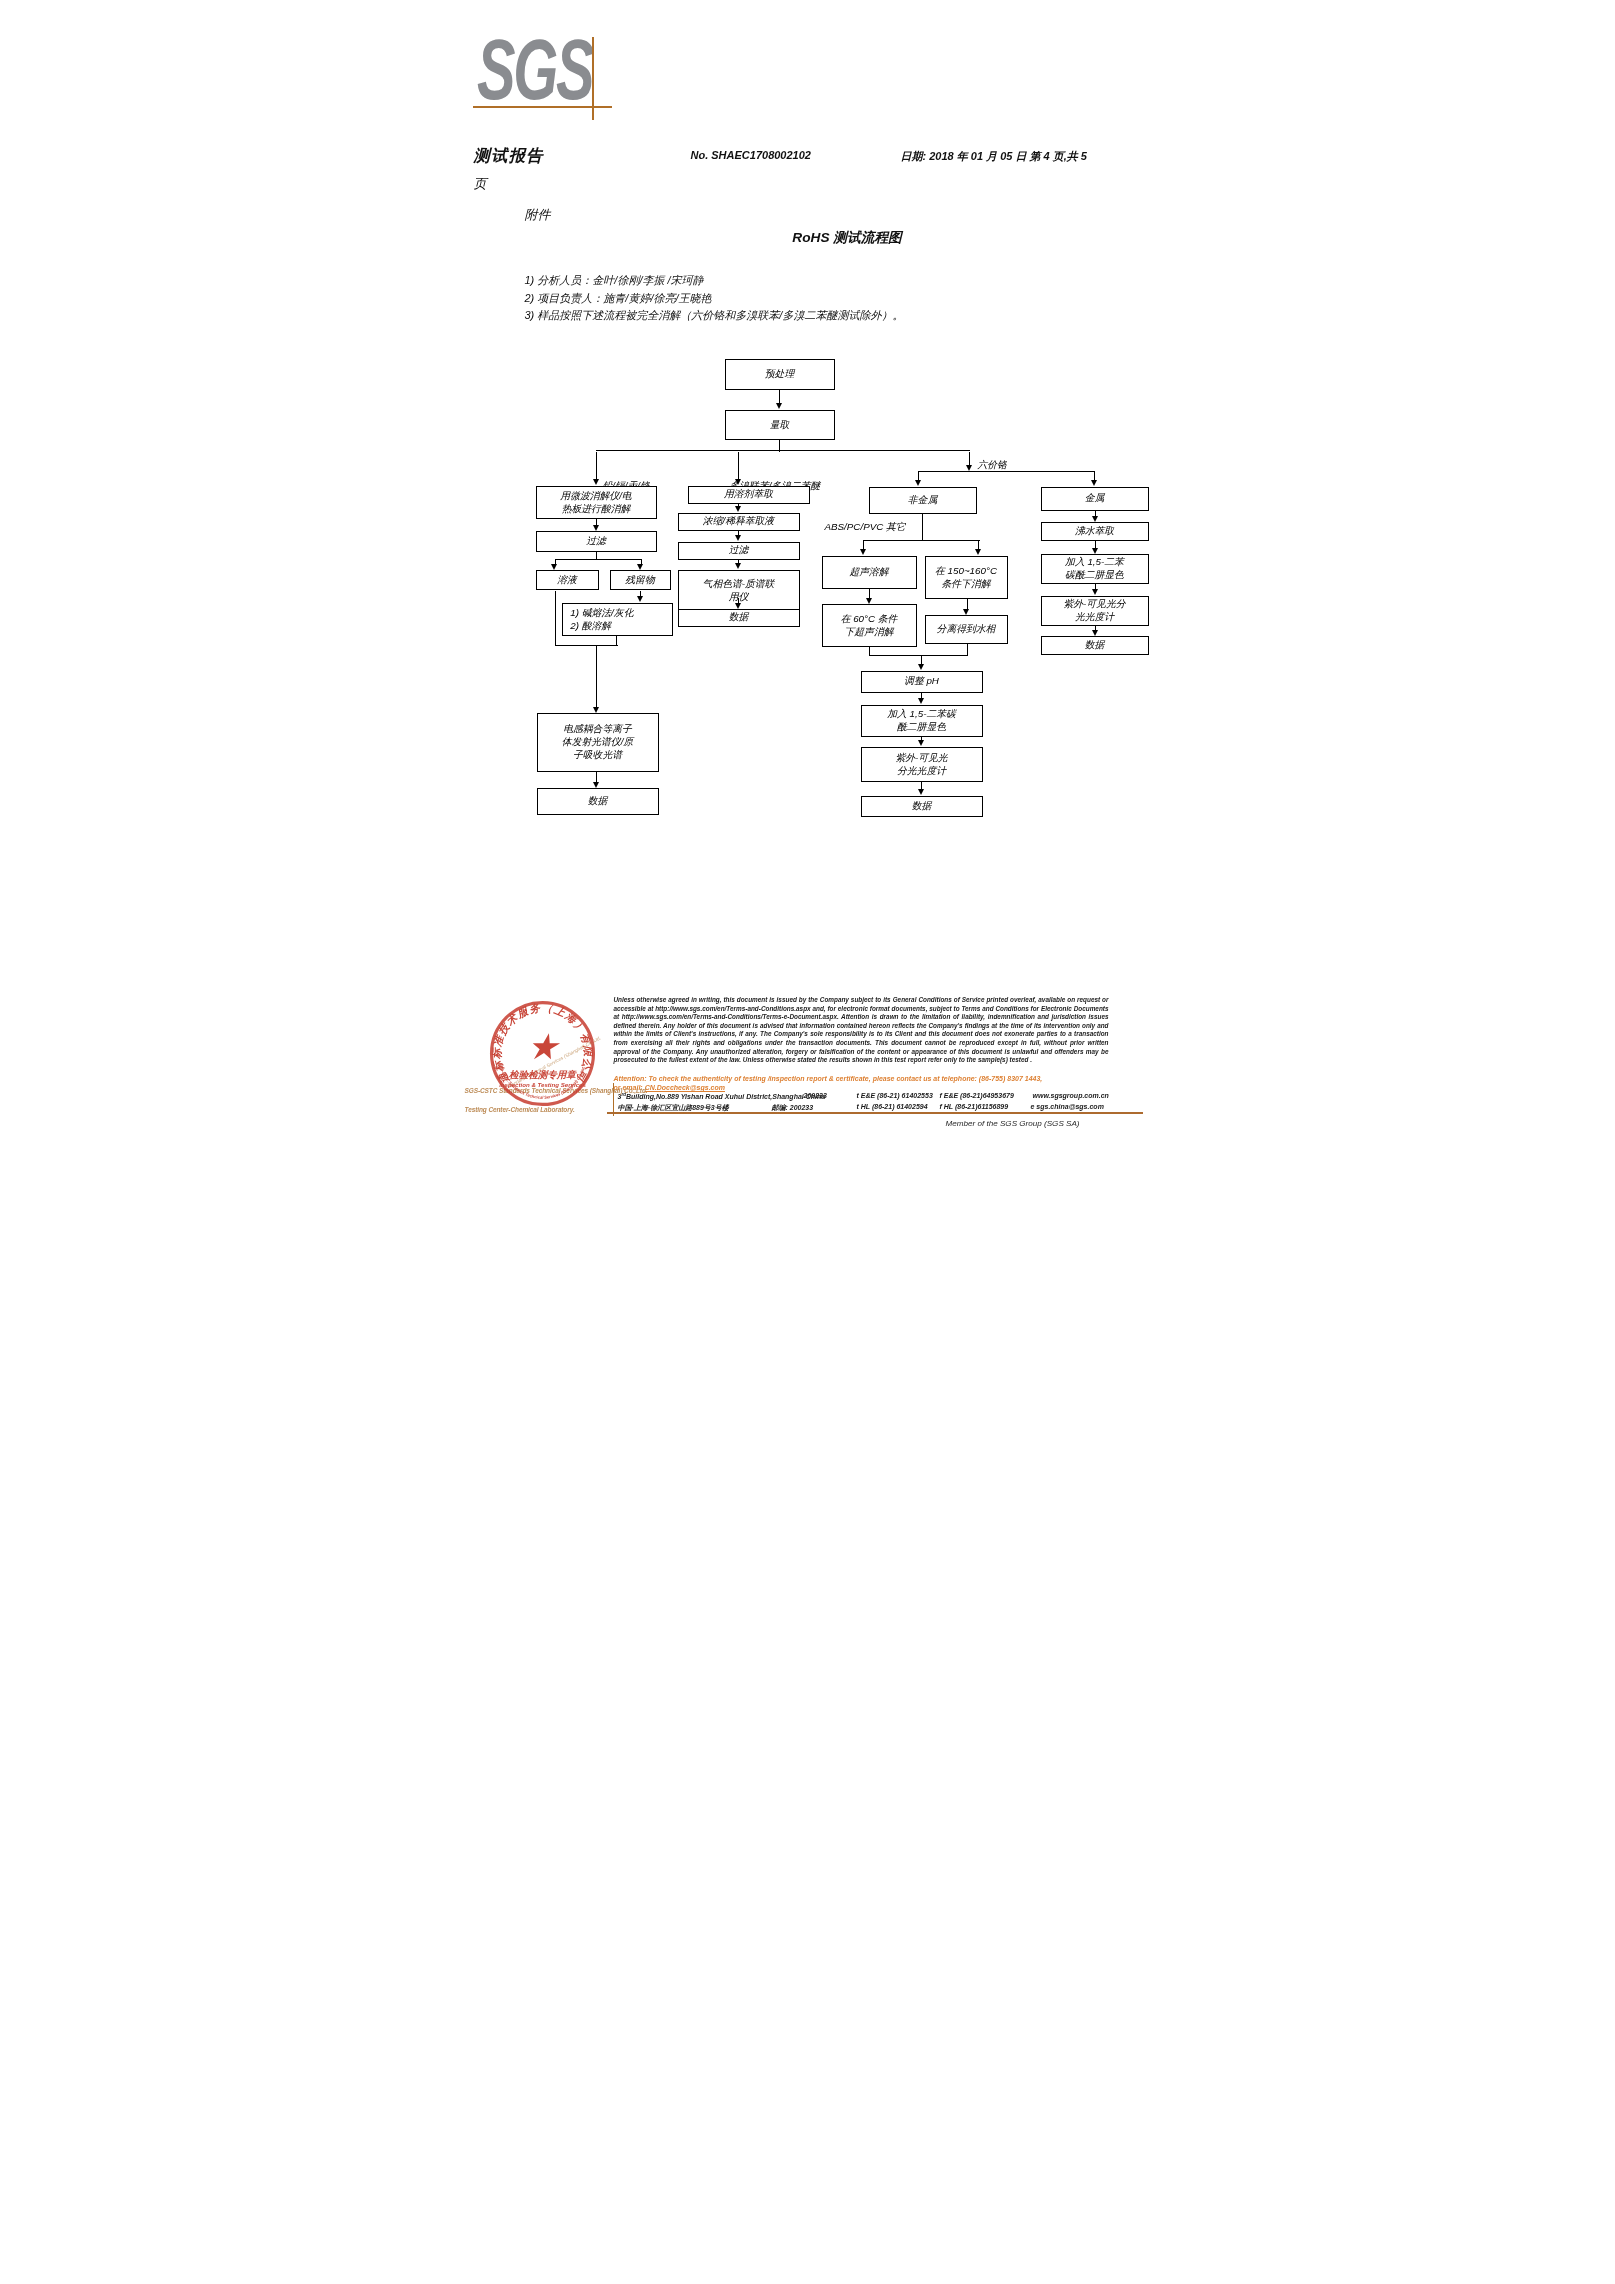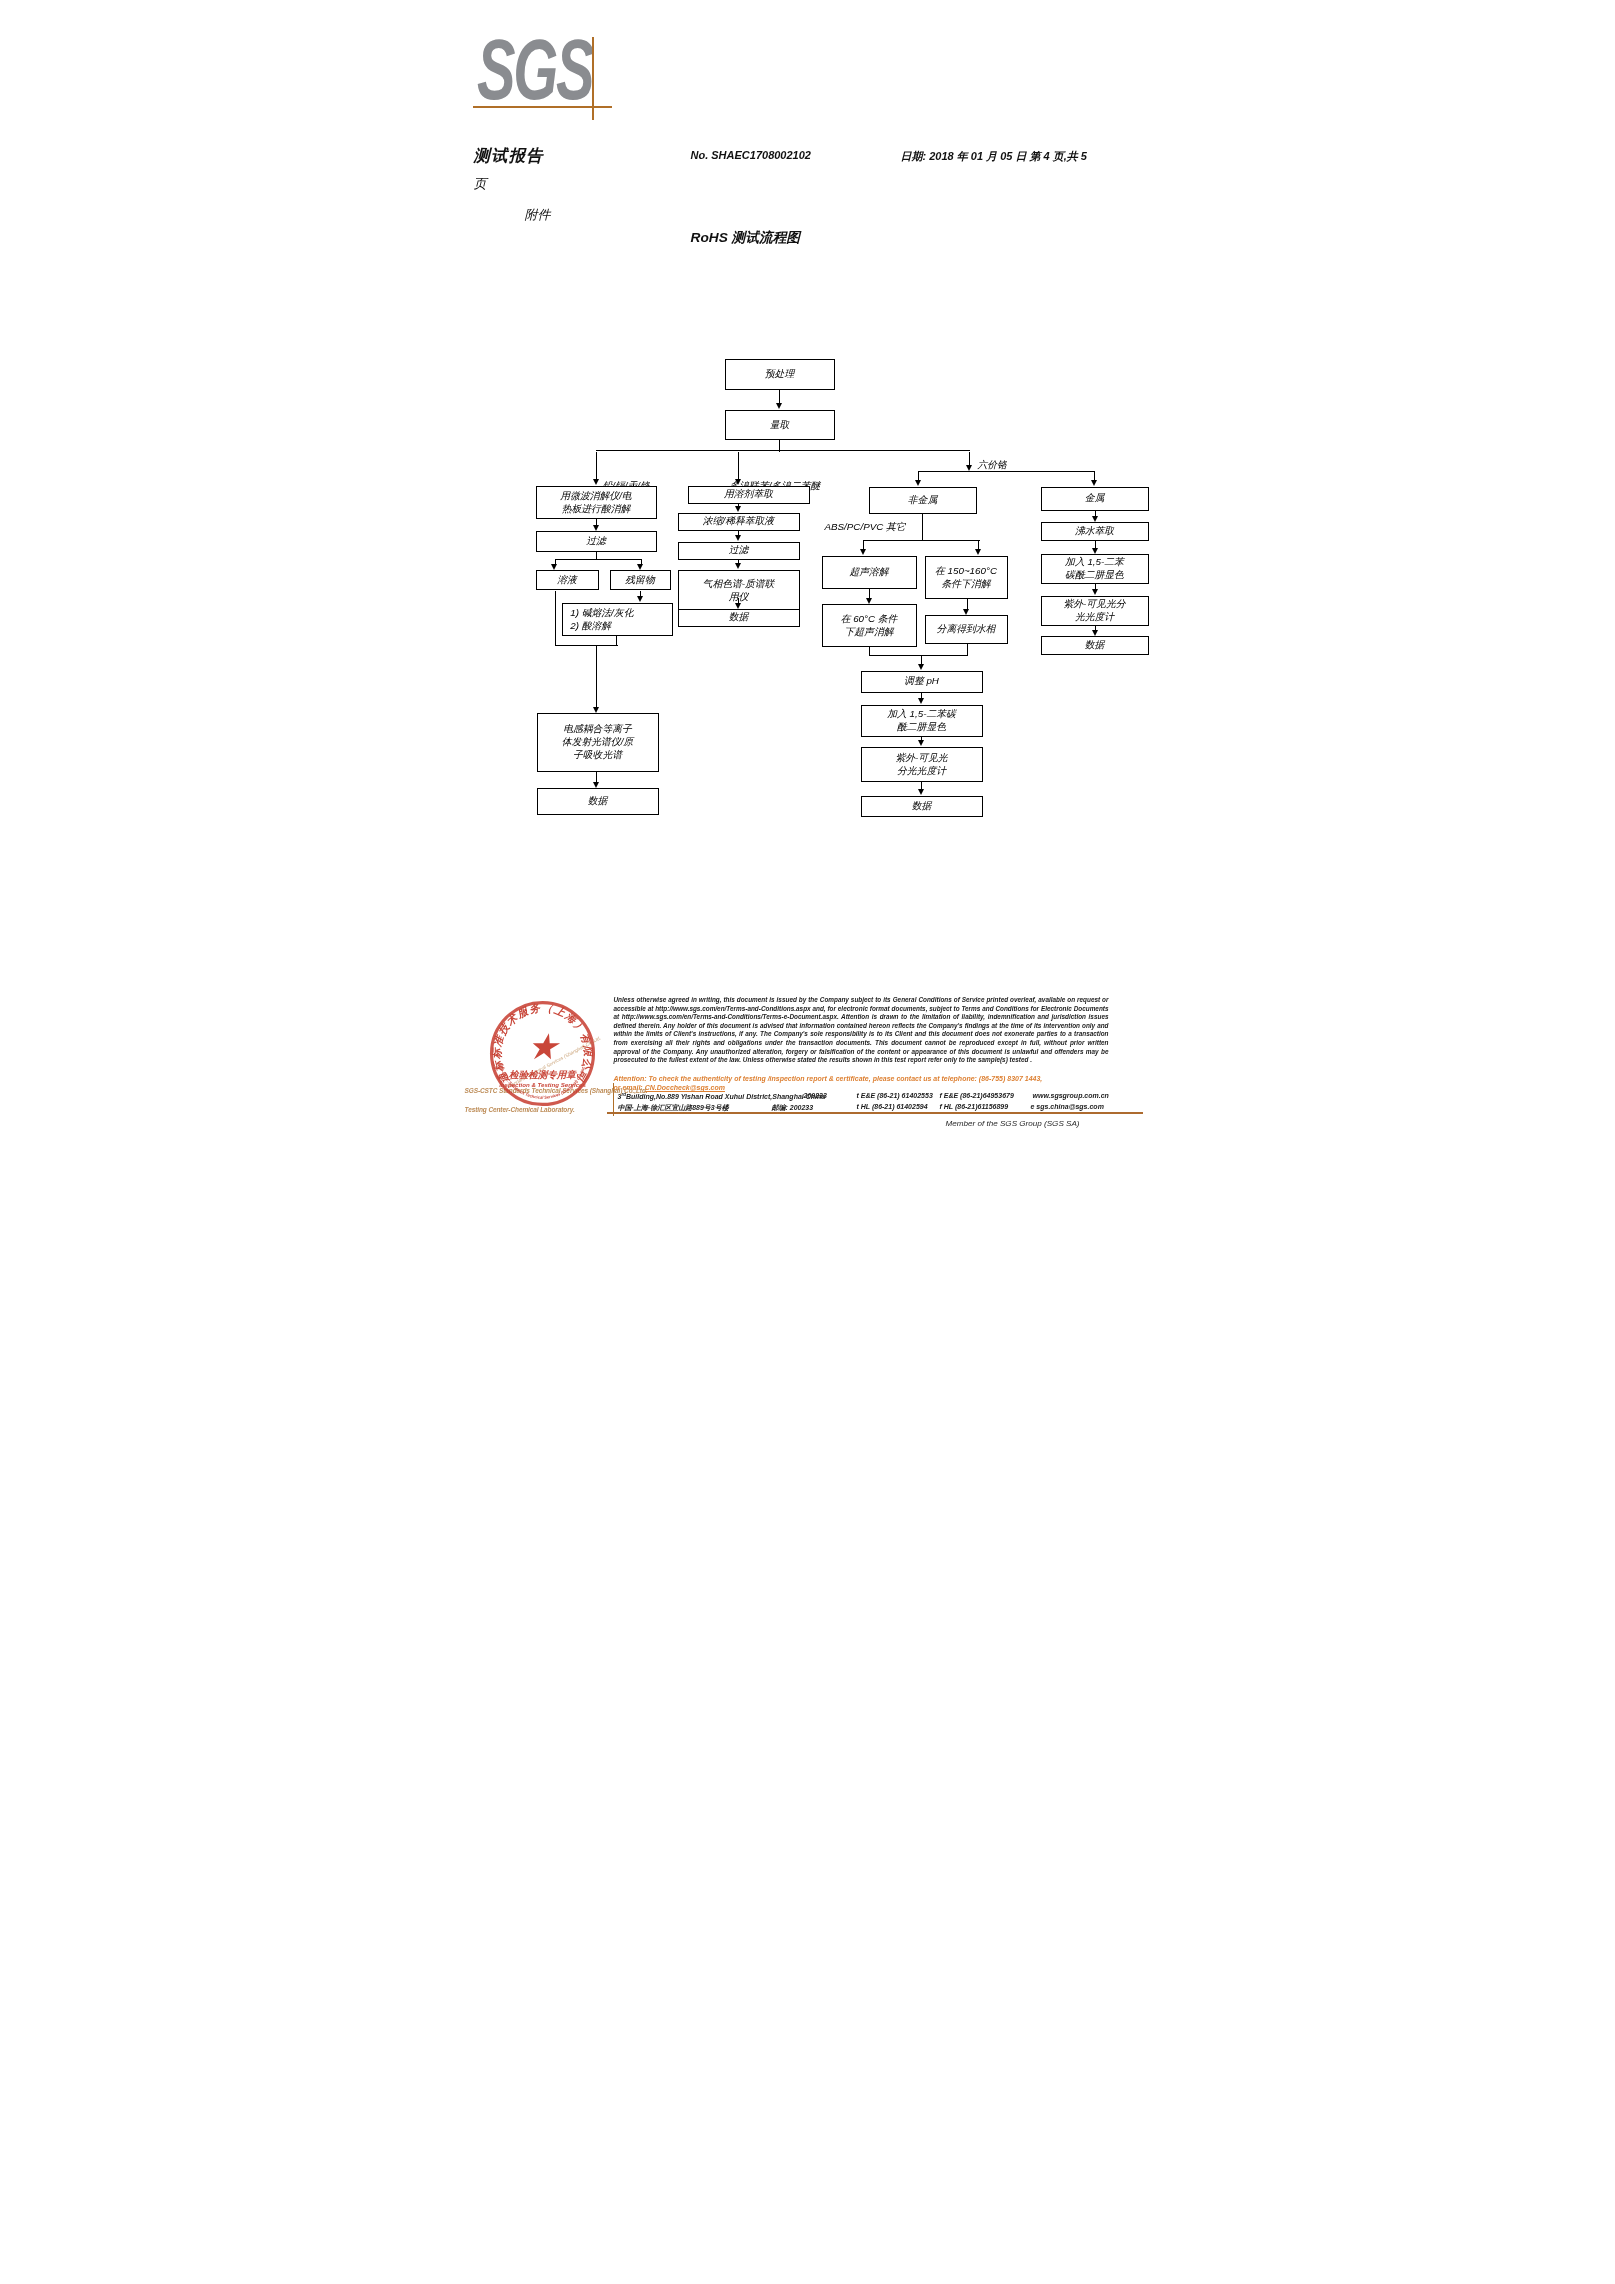--- a/index.html
+++ b/index.html
@@ -11,21 +11,21 @@
   .logo-hline{position:absolute;left:69px;top:106px;width:139px;height:2px;background:#b06f28;}
   .logo-vline{position:absolute;left:188px;top:37px;width:2px;height:83px;background:#b06f28;}
 
   .report-title{position:absolute;left:70px;top:145px;font-family:"Liberation Serif",serif;
     font-size:16.3px;font-weight:700;letter-spacing:1.3px;}
   .report-no{position:absolute;left:287px;top:149px;font-size:11px;font-weight:700;}
   .report-date{position:absolute;left:497px;top:149px;font-size:11px;font-weight:700;}
   .report-page-wrap{position:absolute;left:70px;top:175px;font-family:"Liberation Serif",serif;font-size:13px;}
 
   .attachment-label{position:absolute;left:121px;top:206px;font-size:13px;}
-  .flow-title{position:absolute;left:287px;top:229px;width:313px;text-align:left;font-size:13.7px;font-weight:700;}
+  .flow-title{position:absolute;left:287px;top:229px;width:313px;text-align:center;font-size:13.7px;font-weight:700;}
   .notes{position:absolute;left:121px;top:272px;font-size:11px;line-height:17.6px;white-space:pre-line;}
 
   
   #flowchart{position:absolute;left:0;top:0;width:808px;height:1142px;}
   .fbox{position:absolute;border:1.3px solid #000;background:#fff;display:flex;align-items:center;justify-content:center;
     text-align:center;font-size:9.8px;line-height:1.3;white-space:pre-line;box-sizing:border-box;color:#000;}
   .fbox.left{justify-content:flex-start;text-align:left;padding-left:7.8px;}
   .flabel{position:absolute;font-size:9.8px;white-space:nowrap;color:#000;}
   .vl{position:absolute;width:1.3px;background:#000;}
   .hl{position:absolute;height:1.3px;background:#000;}
@@ -56,20 +56,23 @@
   <div class="logo-hline"></div>
   <div class="logo-vline"></div>
 
   <div class="report-title">测试报告</div>
   <div class="report-no">No. SHAEC1708002102</div>
   <div class="report-date">日期: 2018 年 01 月 05 日  第 4 页,共 5</div>
   <div class="report-page-wrap">页</div>
 
   <div class="attachment-label">附件</div>
   <div class="flow-title">RoHS 测试流程图</div>
+  <div class="notes">1) 分析人员：金叶/徐刚/李振 /宋珂静
+2) 项目负责人：施青/黄婷/徐亮/王晓艳
+3) 样品按照下述流程被完全消解（六价铬和多溴联苯/多溴二苯醚测试除外）。</div>
 
   <div id="flowchart">
 
     <div class="fbox" style="left:321px;top:359px;width:110px;height:31px">预处理</div>
     <div class="fbox" style="left:321px;top:410px;width:110px;height:30px">量取</div>
 
     <div class="flabel" style="left:199px;top:480px">铅/镉/汞/铬</div>
     <div class="flabel" style="left:326px;top:480px">多溴联苯/多溴二苯醚</div>
     <div class="flabel" style="left:574px;top:459px">六价铬</div>
     <div class="flabel" style="left:421px;top:521px">ABS/PC/PVC 其它</div>

